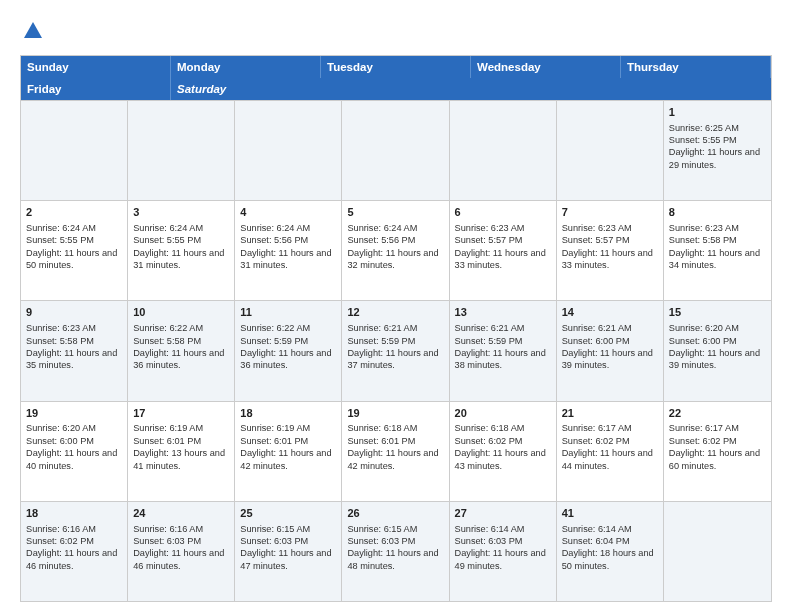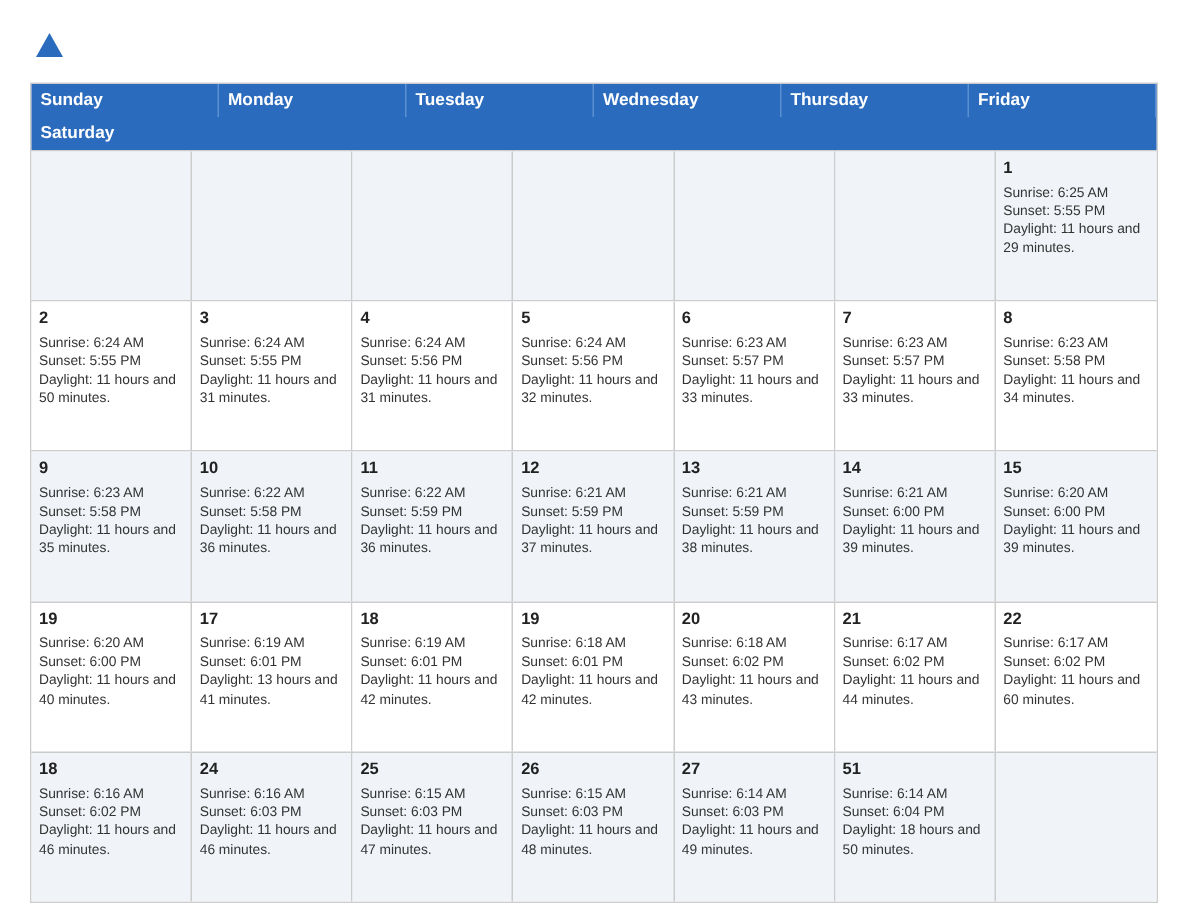--- a/index.html
+++ b/index.html
@@ -54,31 +54,31 @@
       color: #444;
     }
     .calendar {
       flex: 1;
       display: flex;
       flex-direction: column;
       border: 1px solid #ccc;
     }
     .cal-header {
       display: grid;
-      grid-template-columns: repeat(6, 1fr);
+      grid-template-columns: repeat(5, 1fr);
       background: #2a6bbd;
     }
     .cal-header-cell {
       color: #fff;
       font-size: 11.5px;
       font-weight: bold;
       padding: 5px 6px;
       border-right: 1px solid #5a8fd0;
     }
-    .cal-header-cell:last-child { border-right: none; }
+    .cal-header-cell:last-child { border-right: none; font-style: italic; }
     .cal-body {
       display: flex;
       flex-direction: column;
       flex: 1;
     }
     .cal-row {
       display: grid;
       grid-template-columns: repeat(7, 1fr);
       flex: 1;
       border-top: 1px solid #ccc;
@@ -310,21 +310,21 @@
             <div>Sunset: 6:03 PM</div>
             <div>Daylight: 11 hours and 48 minutes.</div>
           </div>
           <div class="cal-cell">
             <div class="cell-day">27</div>
             <div>Sunrise: 6:14 AM</div>
             <div>Sunset: 6:03 PM</div>
             <div>Daylight: 11 hours and 49 minutes.</div>
           </div>
           <div class="cal-cell">
-            <div class="cell-day">51</div>
+            <div class="cell-day">41</div>
             <div>Sunrise: 6:14 AM</div>
             <div>Sunset: 6:04 PM</div>
             <div>Daylight: 18 hours and 50 minutes.</div>
           </div>
           <div class="cal-cell cell-empty"></div>
         </div>
       </div>
   </div>
 </div>
 

